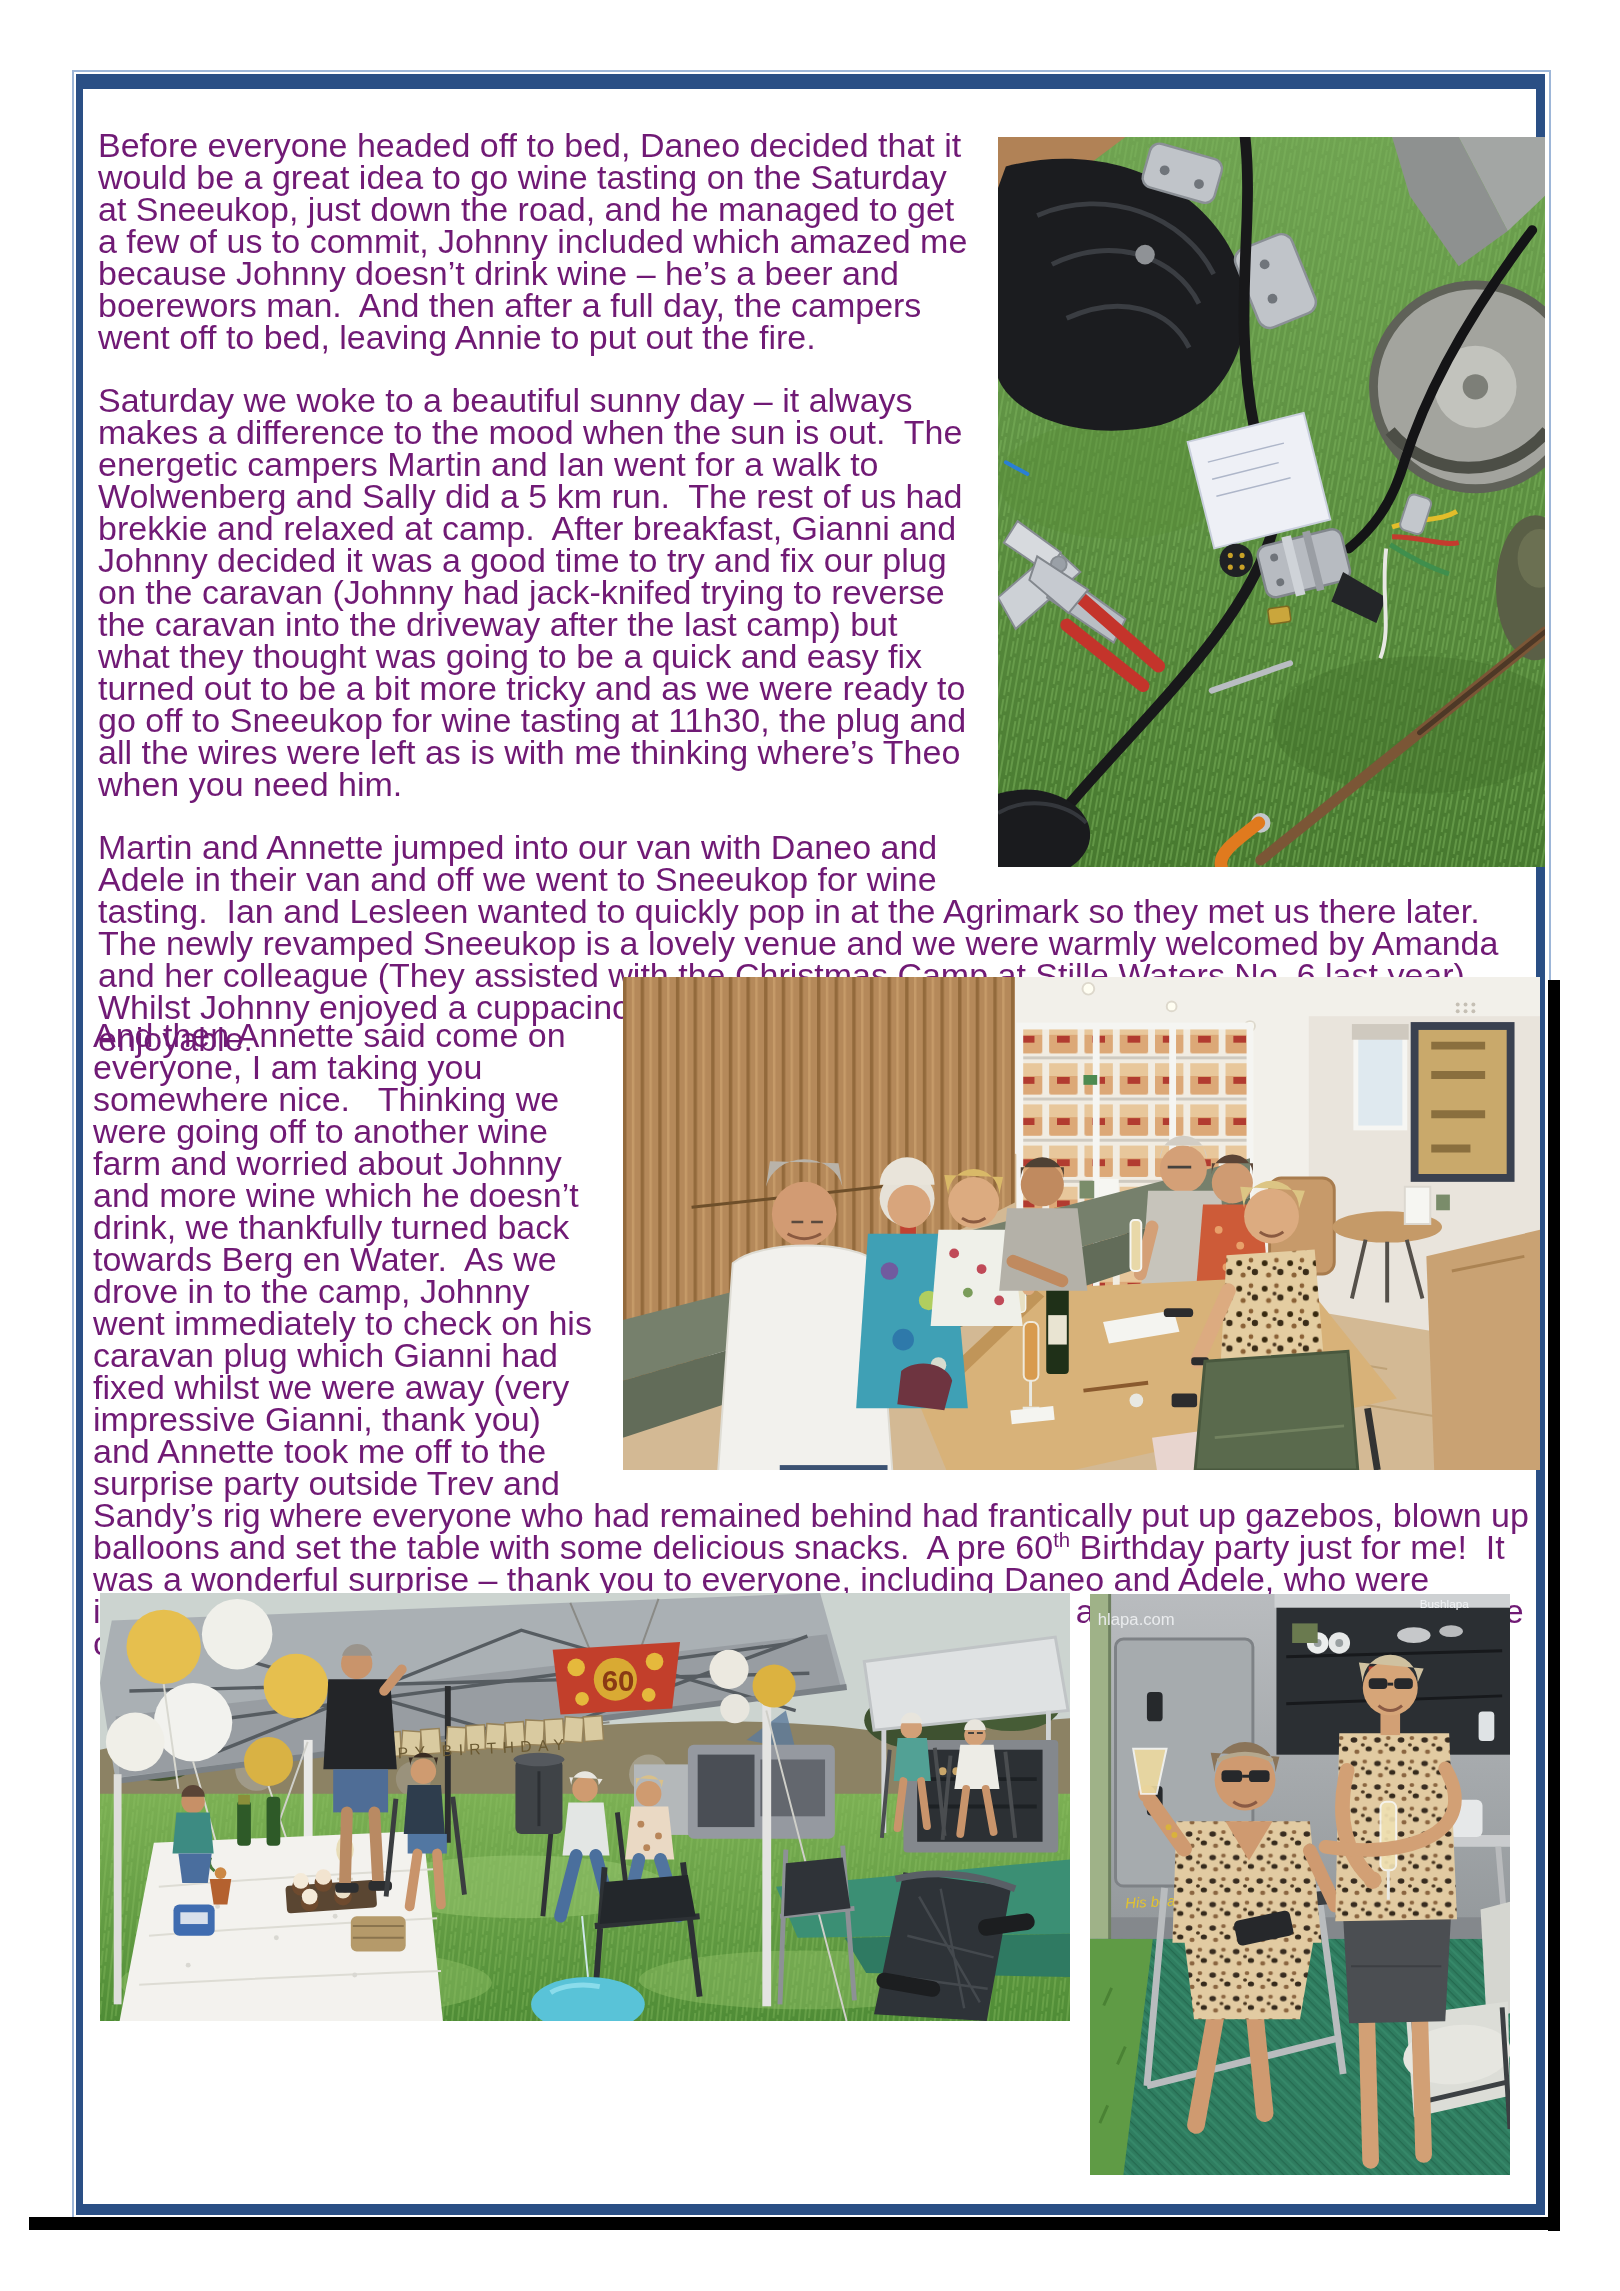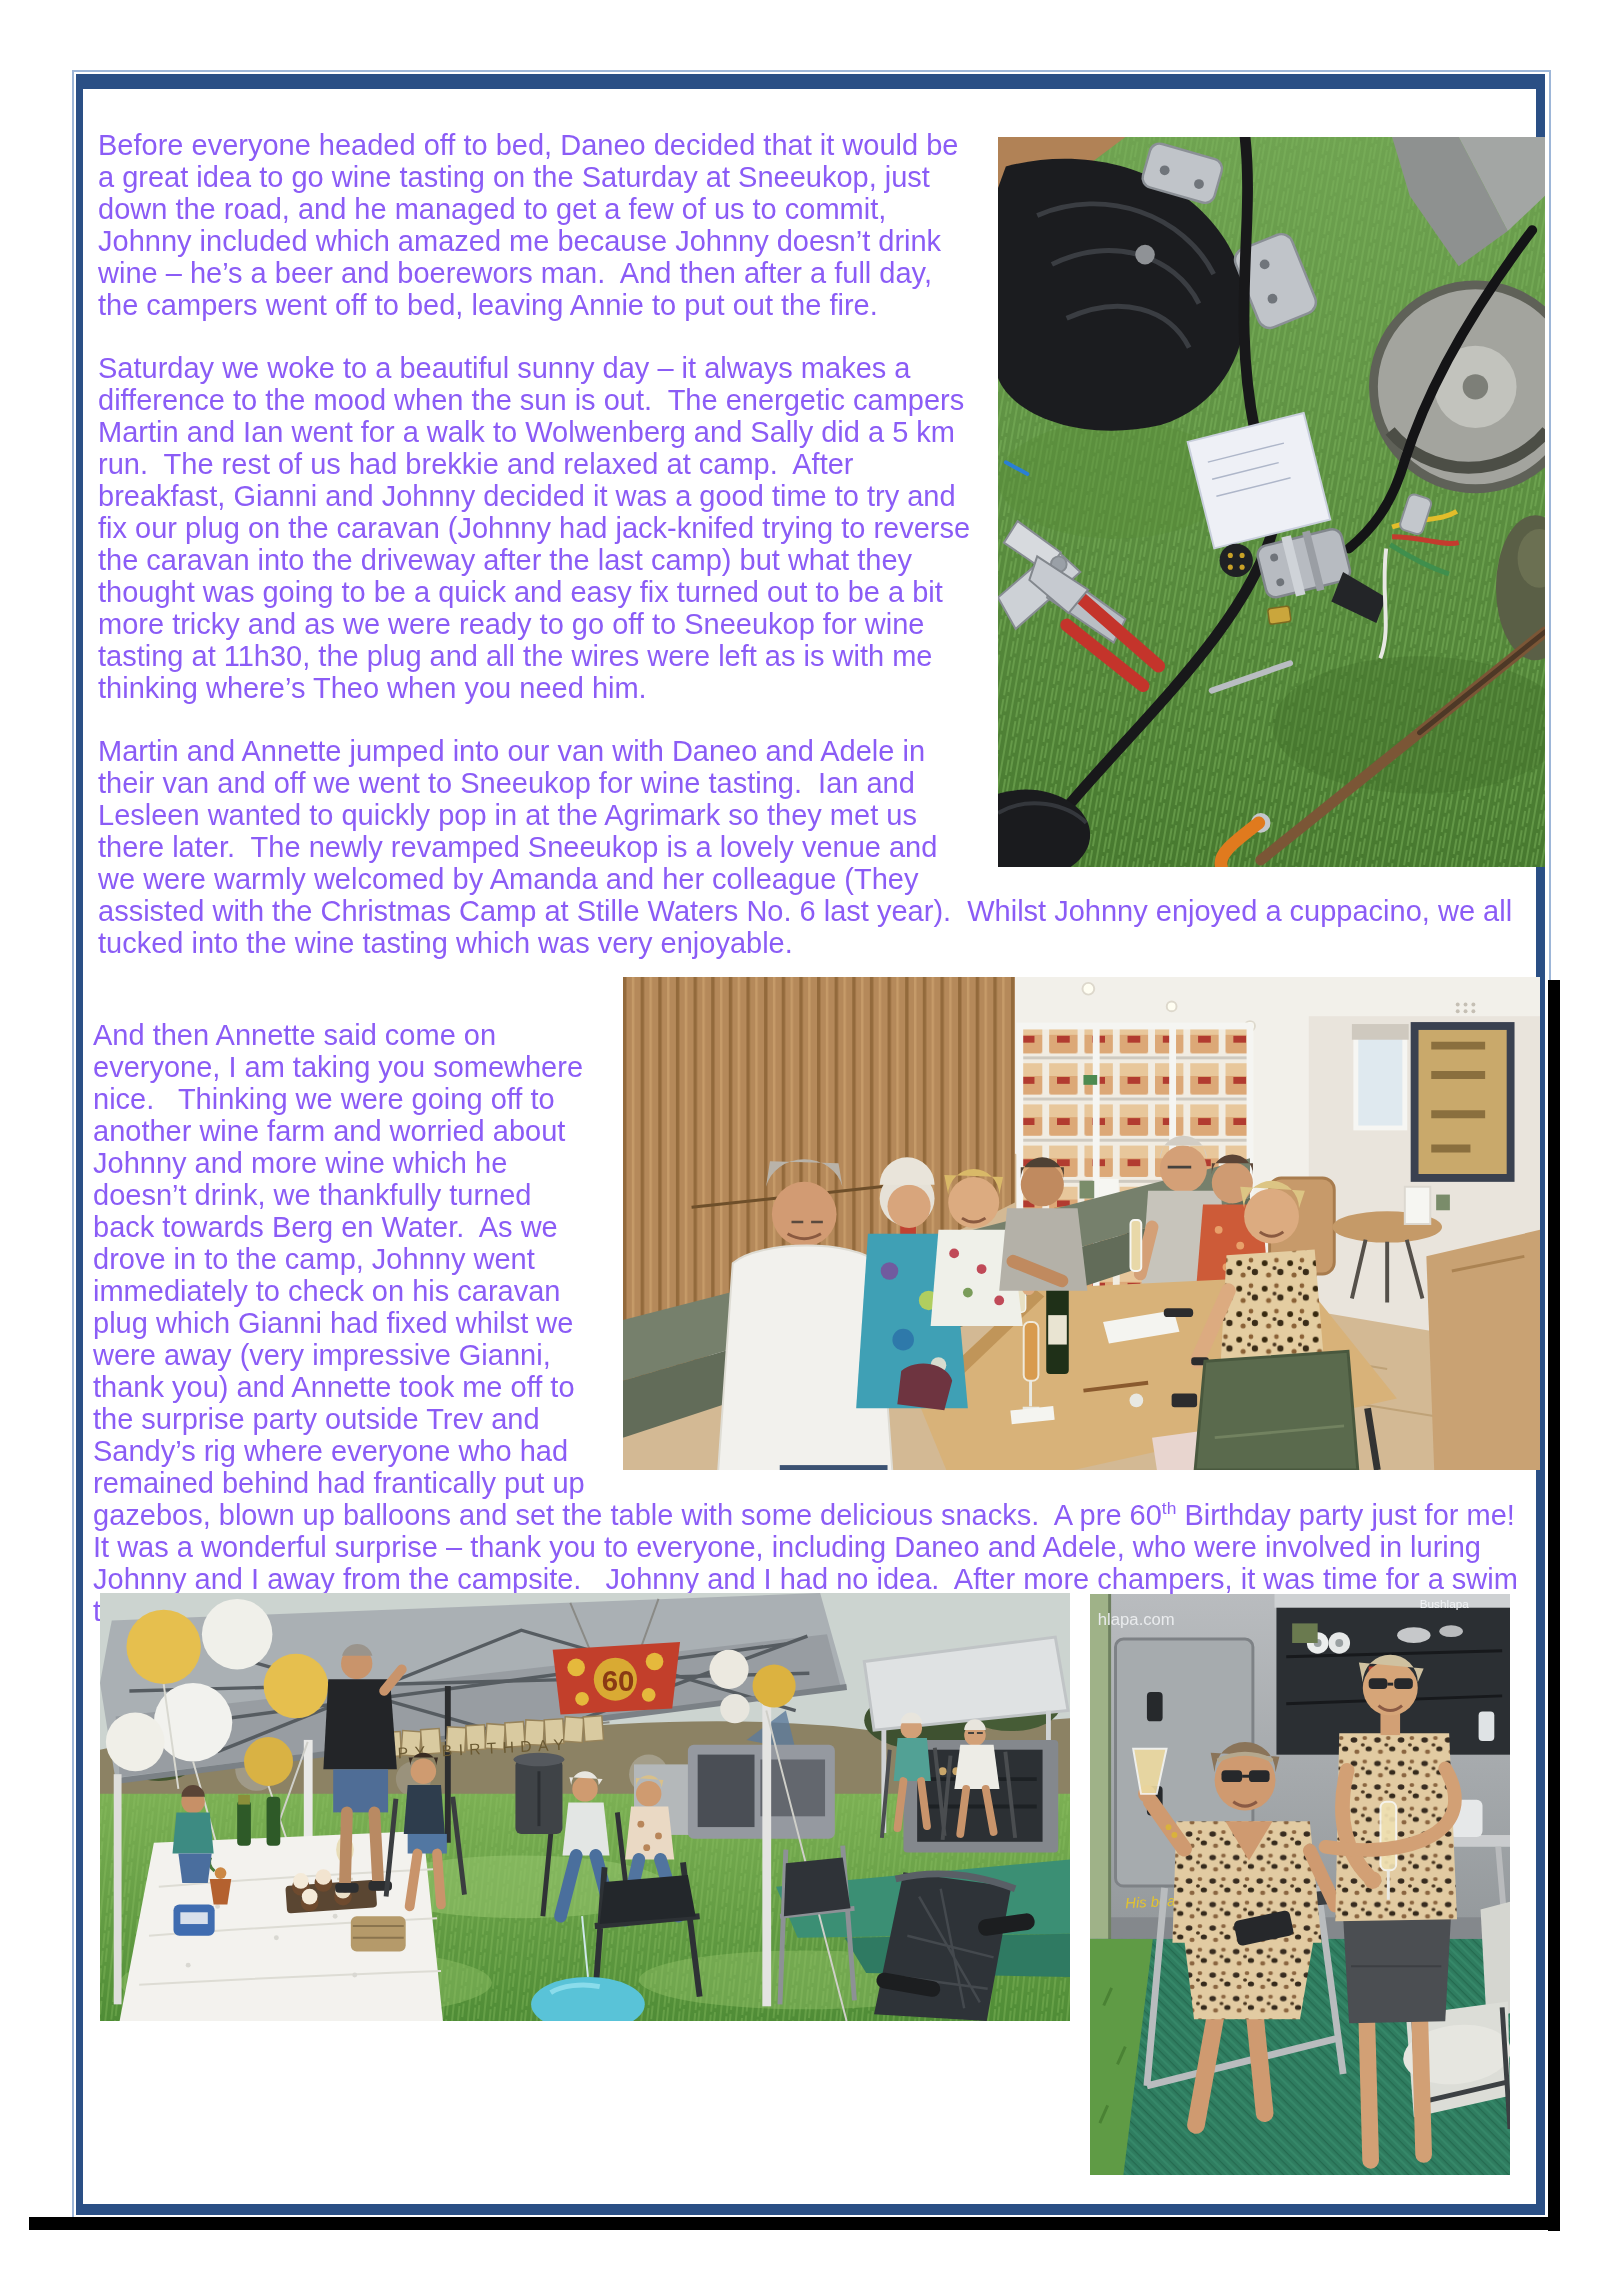--- a/index.html
+++ b/index.html
@@ -9,22 +9,22 @@
   .frame-light{position:absolute;left:72px;top:70px;width:1479px;height:2150px;
                border:2px solid #9db6d8;box-sizing:border-box;}
   .frame-navy{position:absolute;left:76px;top:74px;width:1469px;height:2141px;
               border-style:solid;border-color:#2a4f85;border-width:15.7px 9.8px 11.8px 7.8px;
               box-sizing:border-box;}
   .shadow-bottom{position:absolute;left:29px;top:2217px;width:1530px;height:12.7px;background:#000;}
   .shadow-right{position:absolute;left:1548px;top:980px;width:11.8px;height:1251px;background:#000;}
   section{position:absolute;}
   .sec-a{left:98px;top:129px;width:1447px;}
   .sec-b{left:93px;top:990px;width:1447px;}
-  .para{font-size:29px;line-height:32px;margin:0 0 31px 0;white-space:pre-wrap;
-        letter-spacing:0;color:#8b5cf6;}
+  .para{font-size:34px;line-height:32px;margin:0 0 31px 0;white-space:pre-wrap;
+        letter-spacing:0;color:#701a75;}
   .para sup{font-size:0.6em;line-height:0;}
   figure{margin:0;padding:0;}
   .photo{overflow:hidden;background:#cccccc;}
   .photo svg{display:block;width:100%;height:100%;}
   .photo-1{float:right;width:547px;height:730px;margin:7.8px 0 17.6px 19.6px;}
   .photo-2{float:right;width:917px;height:493px;margin:-12.7px 0 19.6px 25.5px;}
   .photo-3{position:absolute;left:100px;top:1593px;width:970px;height:428px;}
   .photo-4{position:absolute;left:1090px;top:1594px;width:420px;height:581px;}
 </style>
 </head>

